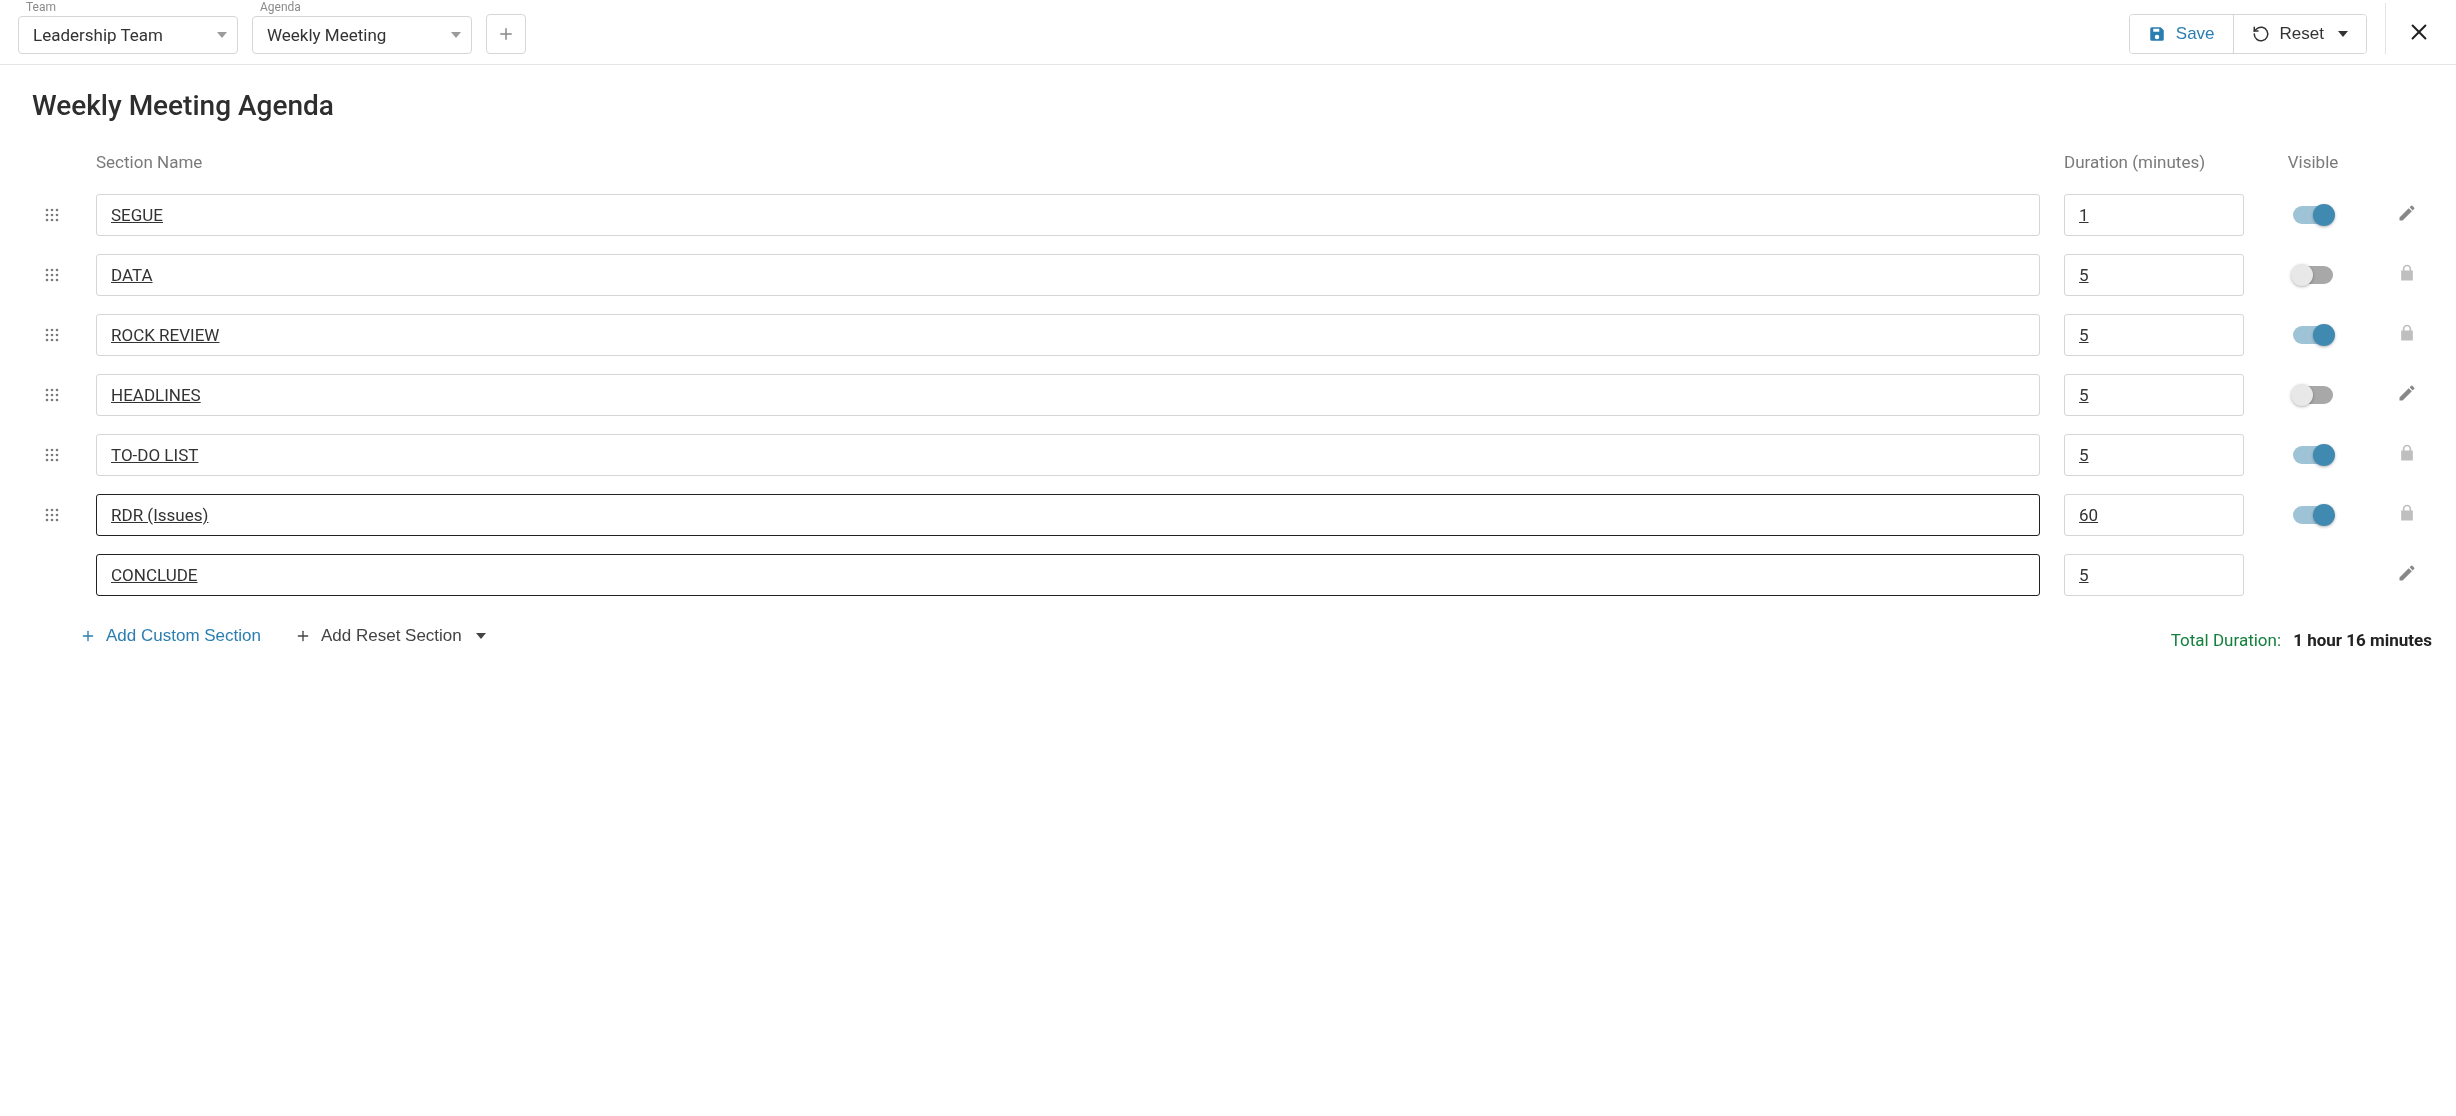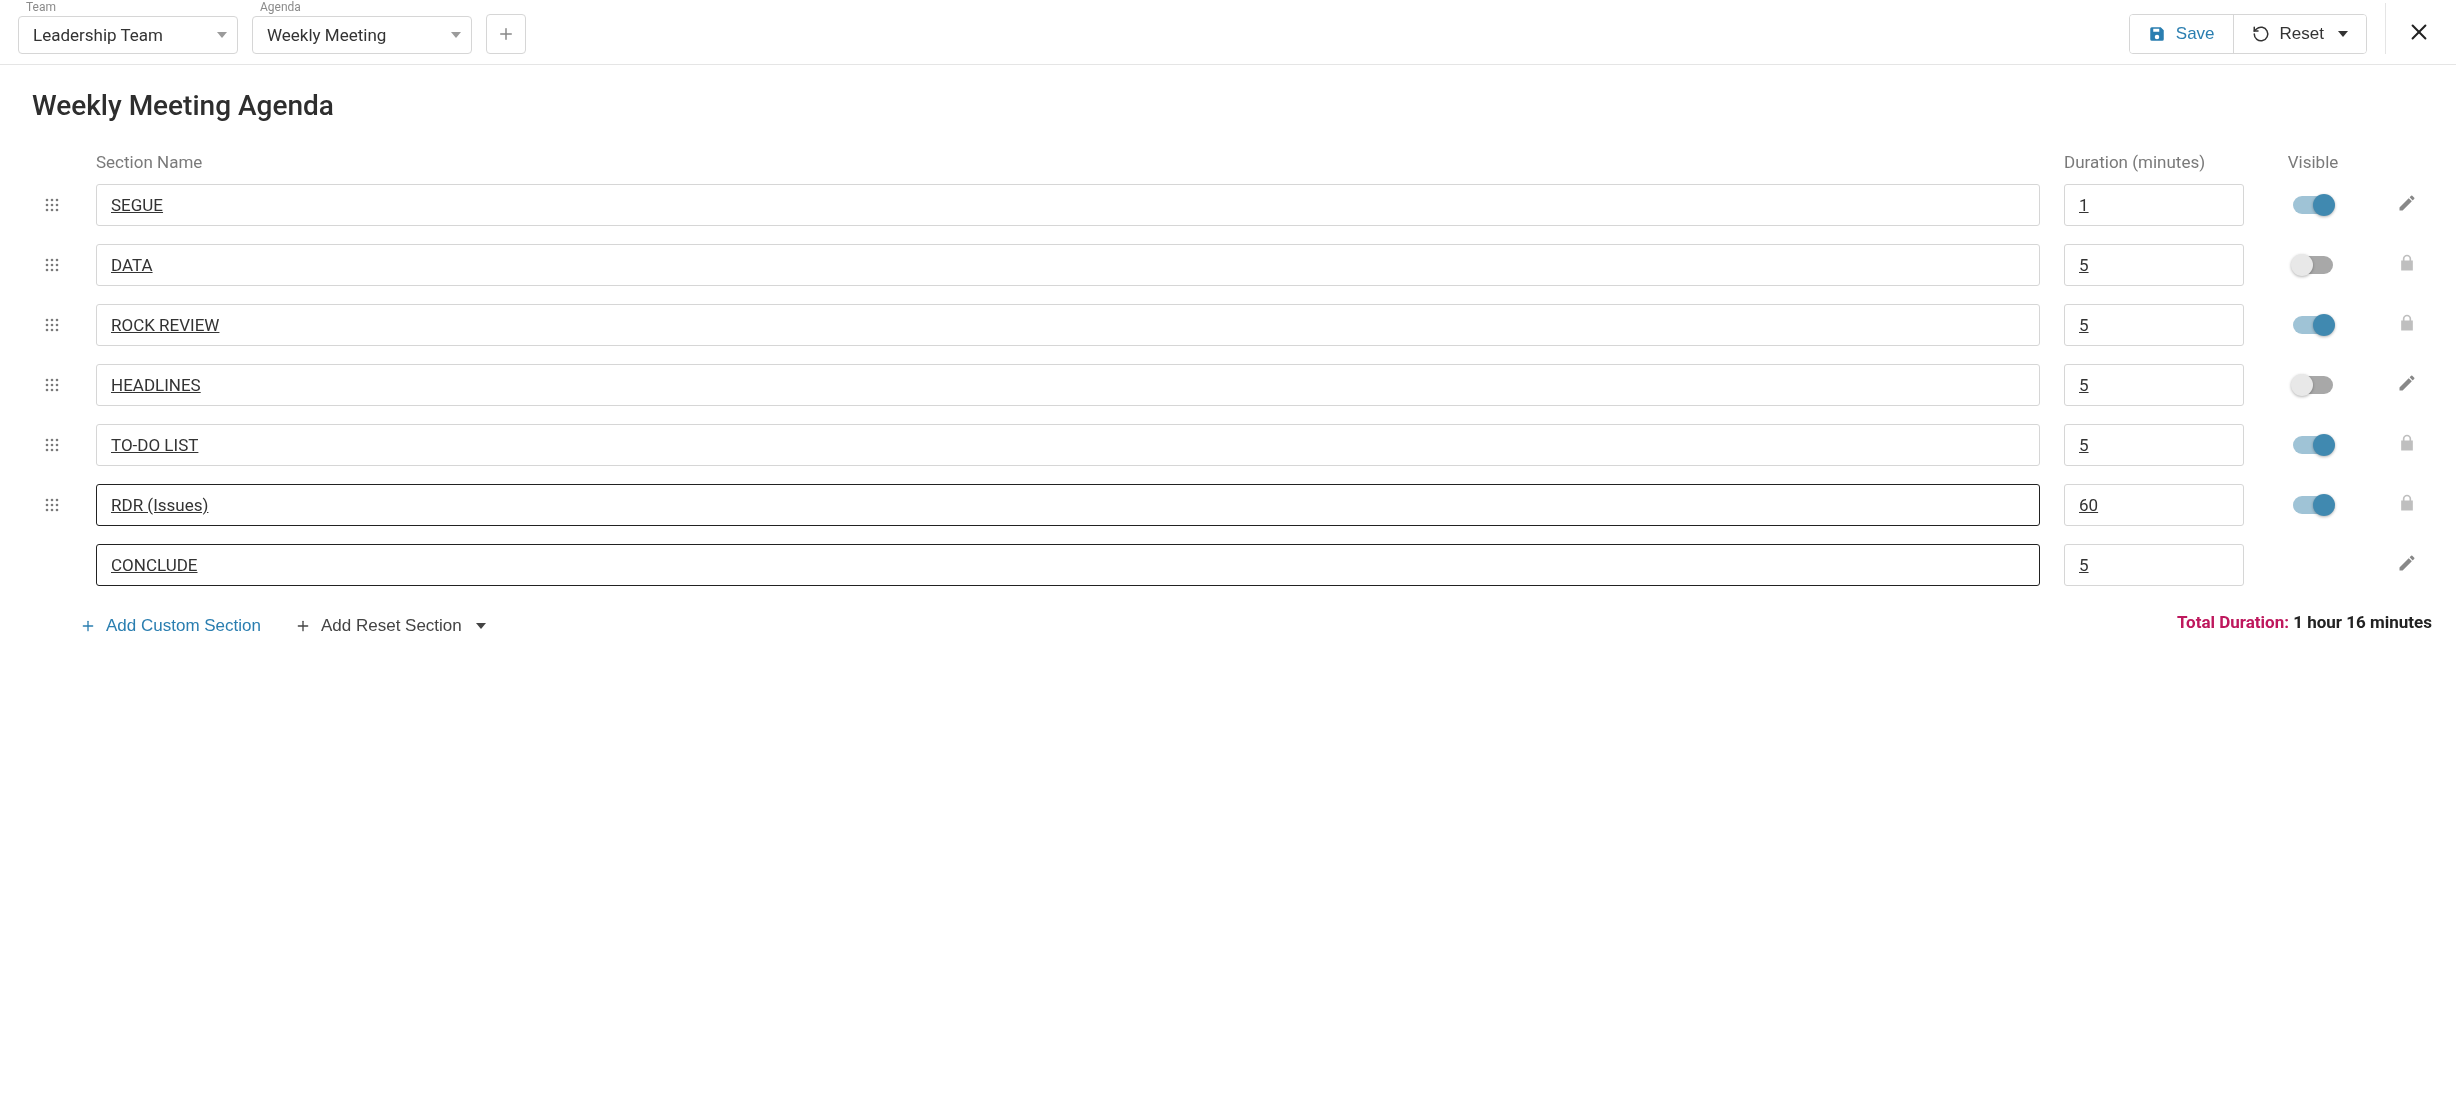--- a/index.html
+++ b/index.html
@@ -115,21 +115,21 @@
       color: #2e2e2e;
       margin-bottom: 30px;
     }
 
     .grid {
       display: grid;
       grid-template-columns: 40px 1fr 180px 90px 50px;
       align-items: center;
       column-gap: 24px;
     }
-    .header-row { margin-bottom: 12px; }
+    .header-row { margin-bottom: 22px; }
     .col-header {
       color: #7a7a7a;
       font-size: 17px;
       font-weight: 400;
     }
     .col-header.name { grid-column: 2; }
     .col-header.duration { grid-column: 3; }
     .col-header.visible { grid-column: 4; text-align: center; }
 
     .rows-wrap { display: flex; flex-direction: column; gap: 18px; }
@@ -190,40 +190,40 @@
       color: #888;
       cursor: pointer;
     }
     .row-action svg, .row-action-lock svg { width: 20px; height: 20px; }
     .row-action-lock { color: #bfbfbf; cursor: default; }
 
     
     .footer-row {
       margin-top: 26px;
       display: flex;
-      align-items: flex-start;
+      align-items: flex-end;
       gap: 30px;
       padding-left: 46px;
     }
     .link-btn {
       display: inline-flex;
       align-items: center;
       gap: 10px;
       border: none;
       background: transparent;
       font-size: 17px;
       cursor: pointer;
       padding: 4px 2px;
     }
     .link-btn.primary { color: #2a7eb0; }
     .link-btn.secondary { color: #444; }
     .plus-sm { width: 16px; height: 16px; }
     .footer-spacer { flex: 1; }
     .total-duration { color: #555; font-size: 17px; }
-    .total-duration .label { font-weight: 700; color: #be185d; margin-right: 0; }
+    .total-duration .label { font-weight: 400; color: #15803d; margin-right: 8px; }
     .total-duration .val { font-weight: 700; color: #222; }
   </style>
 </head>
 <body>
 
 <div class="topbar">
   <div class="topbar-left">
 
     <div class="field-group">
       <span class="field-label">Team</span>

